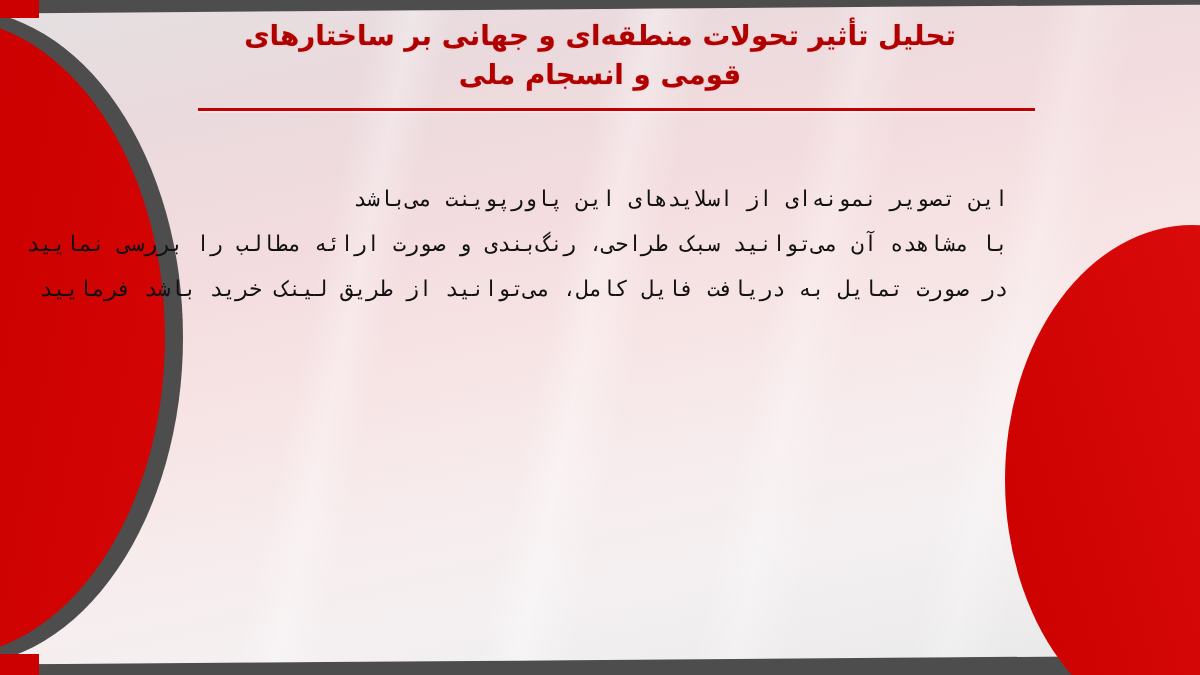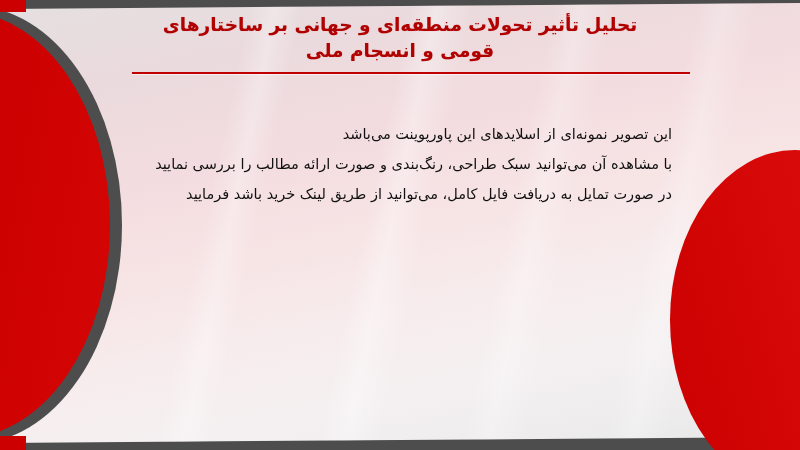--- a/index.html
+++ b/index.html
@@ -152,20 +152,21 @@
     width: 500px;
     text-align: right;
   }
   .body-line {
     margin: 0 0 9px 0;
     color: #111111;
     font-size: 14.5px;
     line-height: 1.45;
     font-weight: normal;
     white-space: nowrap;
+    font-family: Liberation Mono, monospace;
   }
   .body-line:last-child { margin-bottom: 0; }
 </style>
 </head>
 <body>
 
 <div id="slide">
 
   <div class="bar bar-top"></div>
   <div class="bar bar-bottom"></div>

